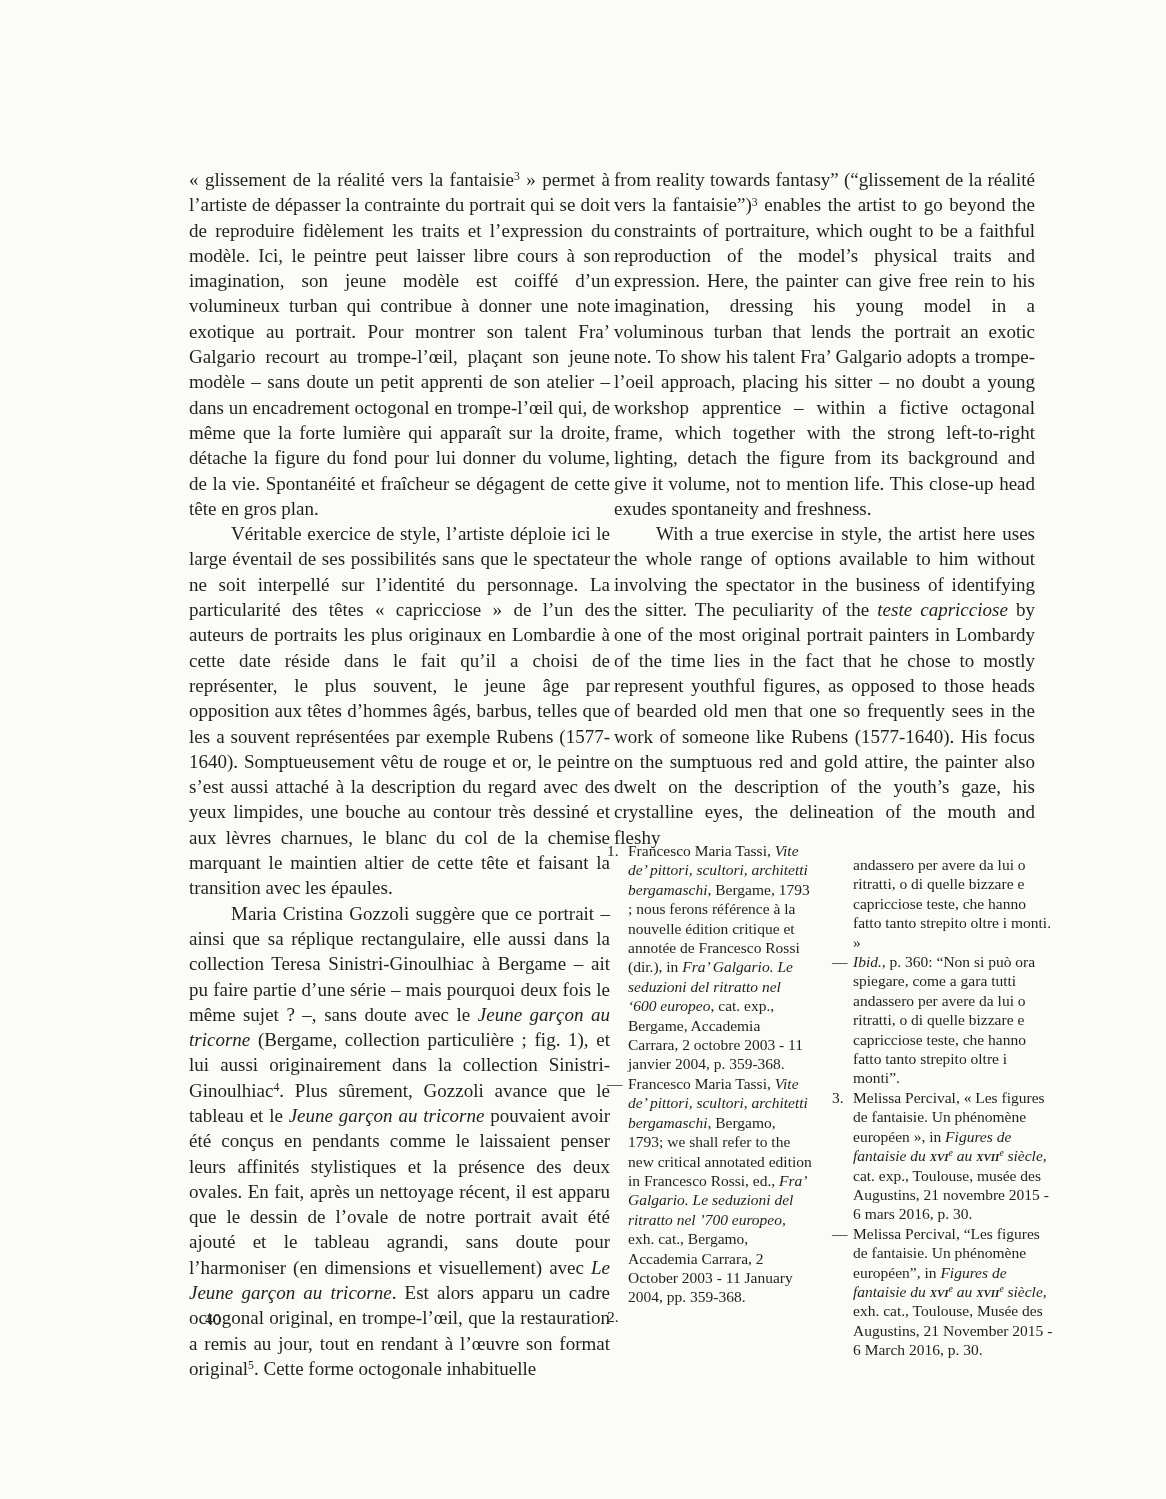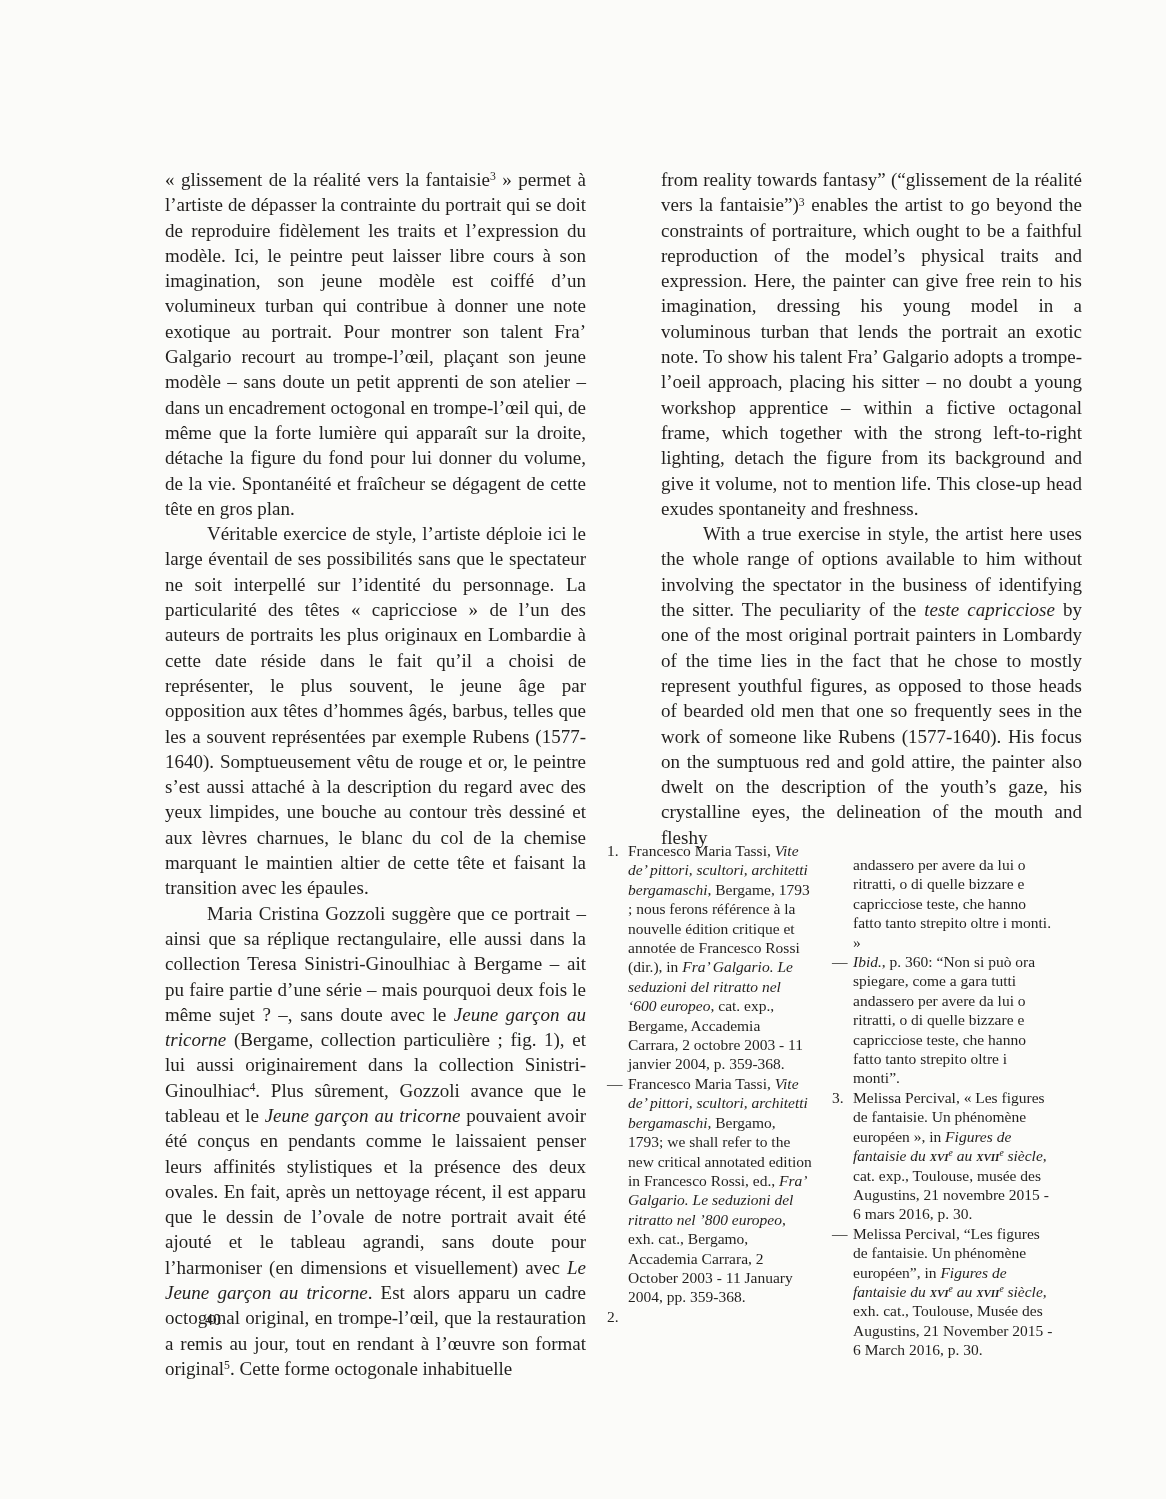--- a/index.html
+++ b/index.html
@@ -12,24 +12,25 @@
     overflow: hidden;
   }
   .main-col {
     position: absolute;
     top: 167px;
     width: 421px;
     font-size: 19px;
     line-height: 25.3px;
     text-align: justify;
     hyphens: auto;
+    margin-left: 24px;
     -webkit-hyphens: auto;
   }
   #left-col  { left: 165px; }
-  #right-col { left: 661px; }
+  #right-col { left: 590px; }
   .main-col p { margin: 0; padding: 0; }
   .main-col p.indent { text-indent: 42px; }
   sup {
     font-size: 0.62em;
     line-height: 0;
     vertical-align: baseline;
     position: relative;
     top: -0.48em;
   }
   .sc { font-variant: small-caps; font-weight: bold; }
@@ -71,21 +72,21 @@
   </div>
 
 <div class="footnotes">
   <div class="fn-col">
       <div class="fn">
         <div class="fn-marker">1.</div>
         <div class="fn-text">Francesco Maria Tassi, <i>Vite de’ pittori, scultori, architetti bergamaschi</i>, Bergame, 1793 ; nous ferons référence à la nouvelle édition critique et annotée de Francesco Rossi (dir.), in <i>Fra’ Galgario. Le seduzioni del ritratto nel ‘600 europeo</i>, cat. exp., Bergame, Accademia Carrara, 2 octobre 2003 - 11 janvier 2004, p. 359-368.</div>
       </div>
       <div class="fn">
         <div class="fn-marker">—</div>
-        <div class="fn-text">Francesco Maria Tassi, <i>Vite de’ pittori, scultori, architetti bergamaschi</i>, Bergamo, 1793; we shall refer to the new critical annotated edition in Francesco Rossi, ed., <i>Fra’ Galgario. Le seduzioni del ritratto nel ’800 europeo</i>, exh. cat., Bergamo, Accademia Carrara, 2 October 2003 - 11 January 2004, pp. 359-368.</div>
+        <div class="fn-text">Francesco Maria Tassi, <i>Vite de’ pittori, scultori, architetti bergamaschi</i>, Bergamo, 1793; we shall refer to the new critical annotated edition in Francesco Rossi, ed., <i>Fra’ Galgario. Le seduzioni del ritratto nel ’700 europeo</i>, exh. cat., Bergamo, Accademia Carrara, 2 October 2003 - 11 January 2004, pp. 359-368.</div>
       </div>
       <div class="fn">
         <div class="fn-marker">2.</div>
       </div>
     </div>
   <div class="fn-col">
       <div class="fn">
         <div class="fn-marker"></div>
         <div class="fn-text">andassero per avere da lui o ritratti, o di quelle bizzare e capricciose teste, che hanno fatto tanto strepito oltre i monti. »</div>
       </div>

